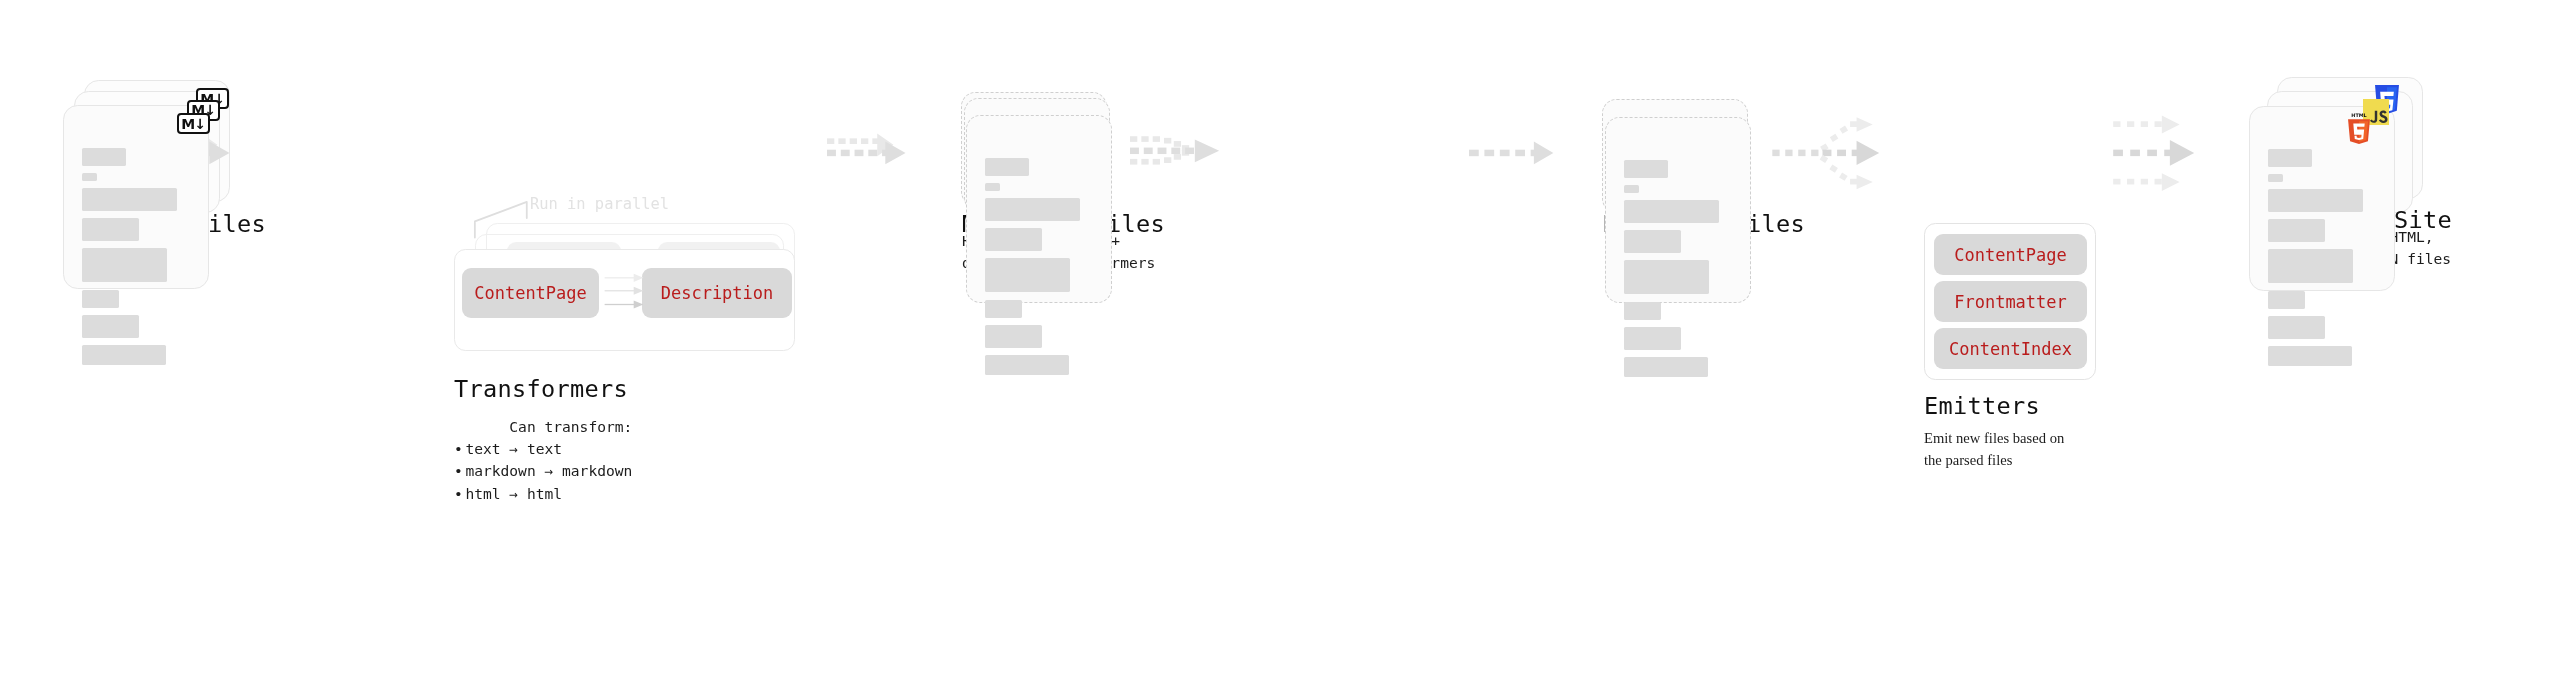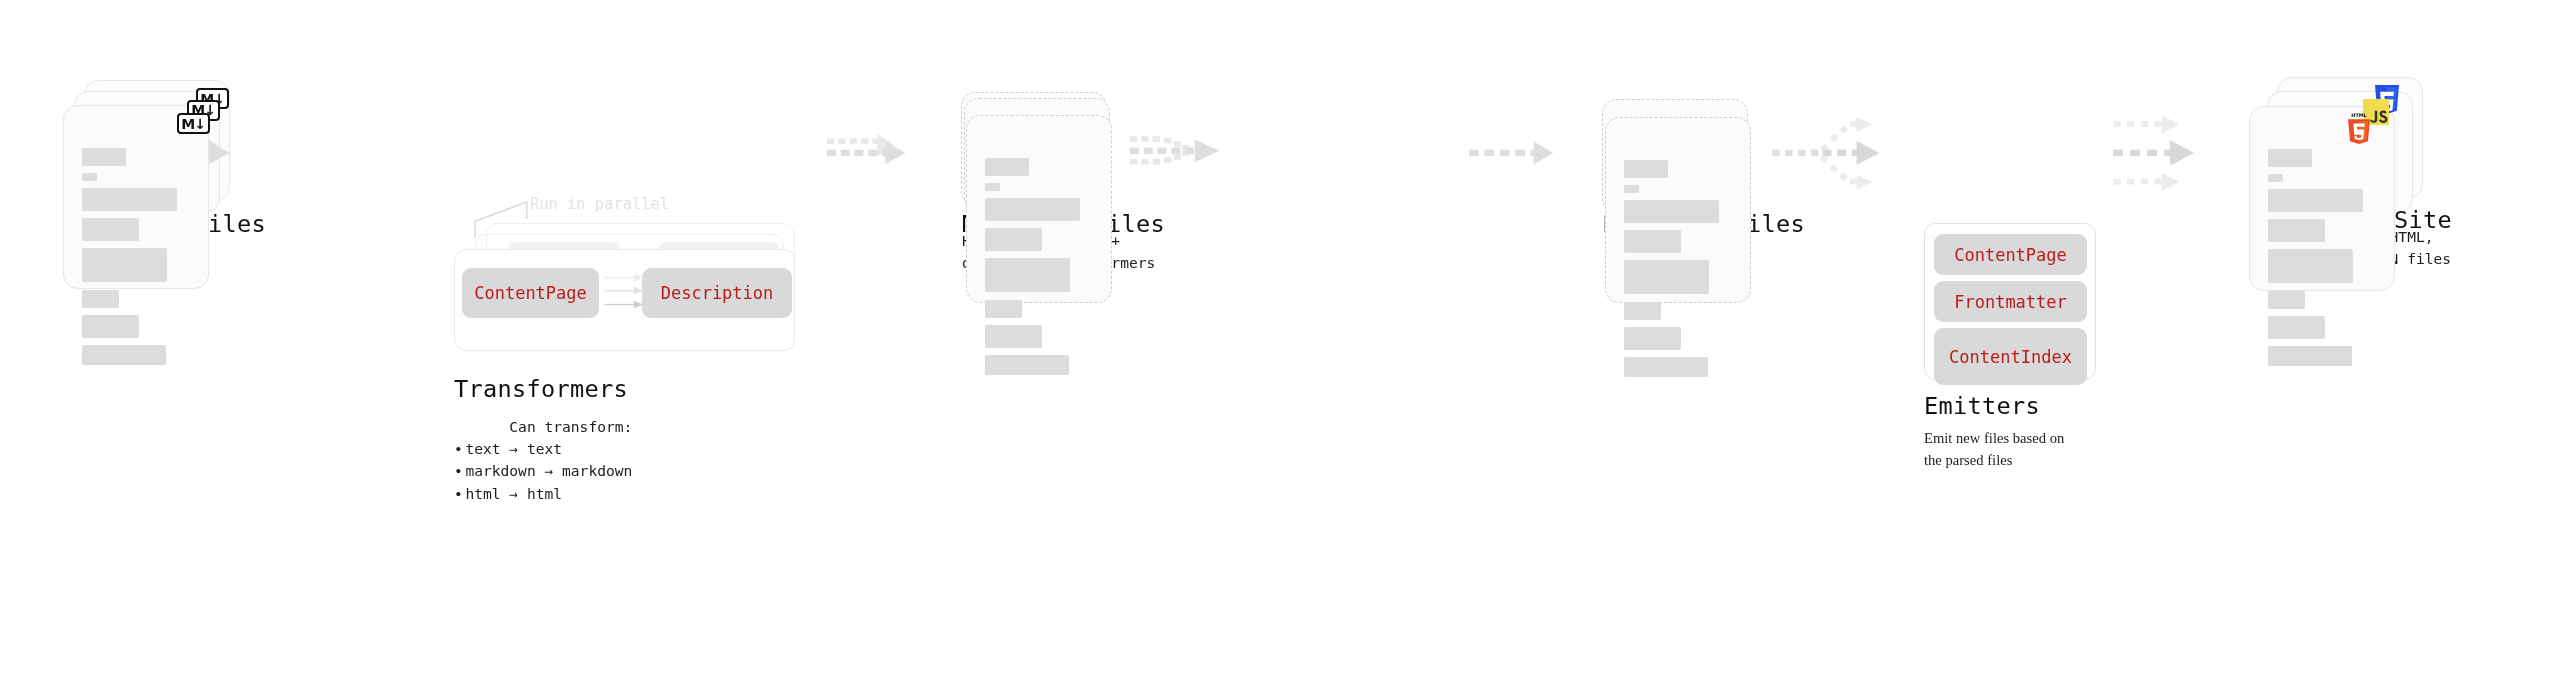--- a/index.html
+++ b/index.html
@@ -385,21 +385,21 @@
         <polygon points="104,75 124,84 104,93"></polygon>
       </g>
     </svg>
   </div>
 
   <div class="stage" style="left:0;width:293px;">
     <div class="proc-box" style="left:1924px;top:223px;width:172px;height:157px;"></div>
 
     <div class="pill" style="left:1934px;top:234px;width:153px;height:41px;">ContentPage</div>
     <div class="pill" style="left:1934px;top:281px;width:153px;height:41px;">Frontmatter</div>
-    <div class="pill" style="left:1934px;top:328px;width:153px;height:57px;">ContentIndex</div>
+    <div class="pill" style="left:1934px;top:328px;width:153px;height:41px;">ContentIndex</div>
 
     <div class="cap-title" style="left:1924px;top:392px;">Emitters</div>
     <div class="cap-sub" style="left:1924px;top:427px;font-family:Liberation Serif, serif;">Emit new files based on
 the parsed files</div>
   </div>
 
   <div class="conn" style="left:2113px;top:114px;width:130px;height:81px;">
     <svg width="130" height="81" viewBox="0 0 160 100">
       <g fill="#ececec">
         <rect x="0" y="9" width="9" height="7"></rect>

